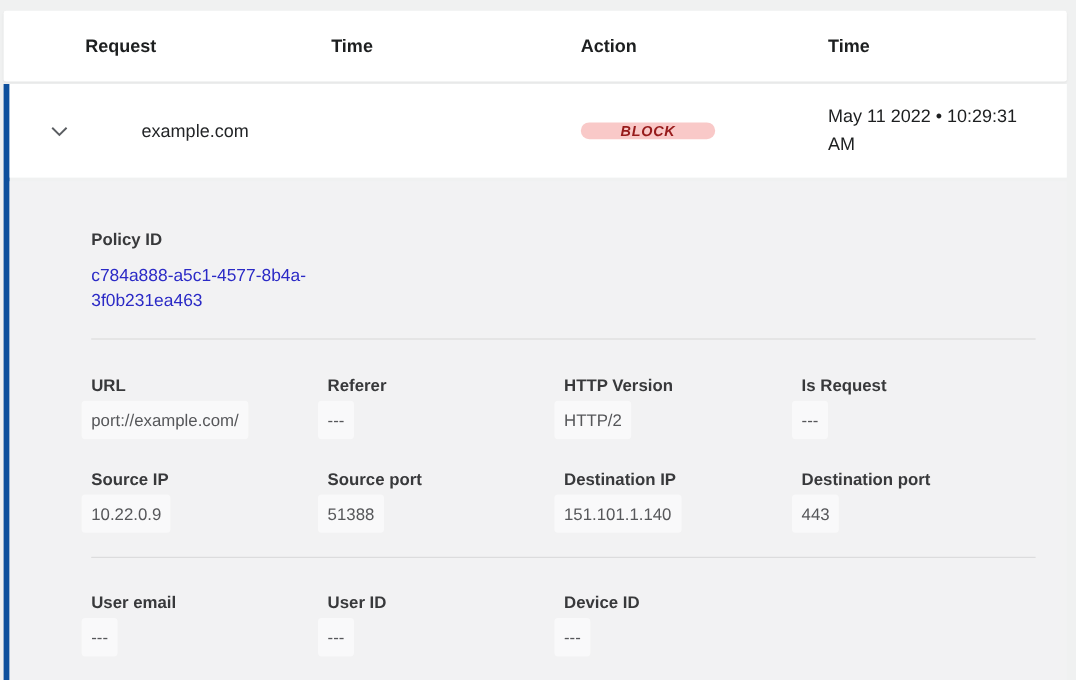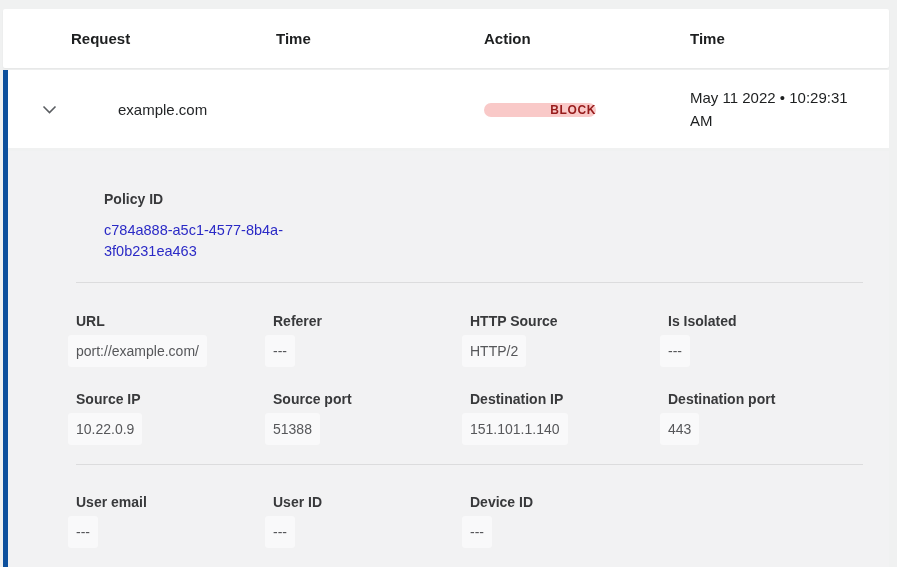--- a/index.html
+++ b/index.html
@@ -42,44 +42,45 @@
     padding-left:23px;
     cursor:pointer;
   }
   .chevron { display:flex; align-items:center; justify-content:flex-start; padding-left:11px; }
   .chevron svg { display:block; }
   .request-text { font-size:15px; color:#232527;margin-left:47px; }
   .badge {
     display:inline-block;
     width:112px;
     padding:0 0;
-    text-align:right;
+    text-align:center;
     background:#f9c9c8;
     color:#971b1b;
     font-size:12px;
     font-weight:700;
     letter-spacing:0.6px;
     border-radius:15px;
+    font-style:italic;
   }
   .time-cell {
     font-size:15px;
     line-height:23px;
     color:#1d1f20;
     padding-right:22px;
   }
 
   
   .expanded {
     margin-top:3px;
     background:#f2f2f3;
     height:416px;
     overflow:hidden;
     padding:0 26px 0 68px;
   }
-  .section-policy { padding:40px 0 20px;margin-left:28px; }
+  .section-policy { padding:40px 0 20px; }
   .field-label {
     font-size:14px;
     font-weight:700;
     color:#38393b;
     margin-bottom:13px;
   }
   .policy-link {
     display:inline-block;
     width:196px;
     font-size:14.5px;
@@ -152,25 +153,25 @@
           <div class="fields-grid">
             <div class="field">
               <div class="field-label">URL</div>
               <span class="field-value">port://example.com/</span>
             </div>
             <div class="field">
               <div class="field-label">Referer</div>
               <span class="field-value">---</span>
             </div>
             <div class="field">
-              <div class="field-label">HTTP Source</div>
+              <div class="field-label">HTTP Version</div>
               <span class="field-value">HTTP/2</span>
             </div>
             <div class="field">
-              <div class="field-label">Is Isolated</div>
+              <div class="field-label">Is Request</div>
               <span class="field-value">---</span>
             </div>
 
             <div class="field">
               <div class="field-label">Source IP</div>
               <span class="field-value">10.22.0.9</span>
             </div>
             <div class="field">
               <div class="field-label">Source port</div>
               <span class="field-value">51388</span>

